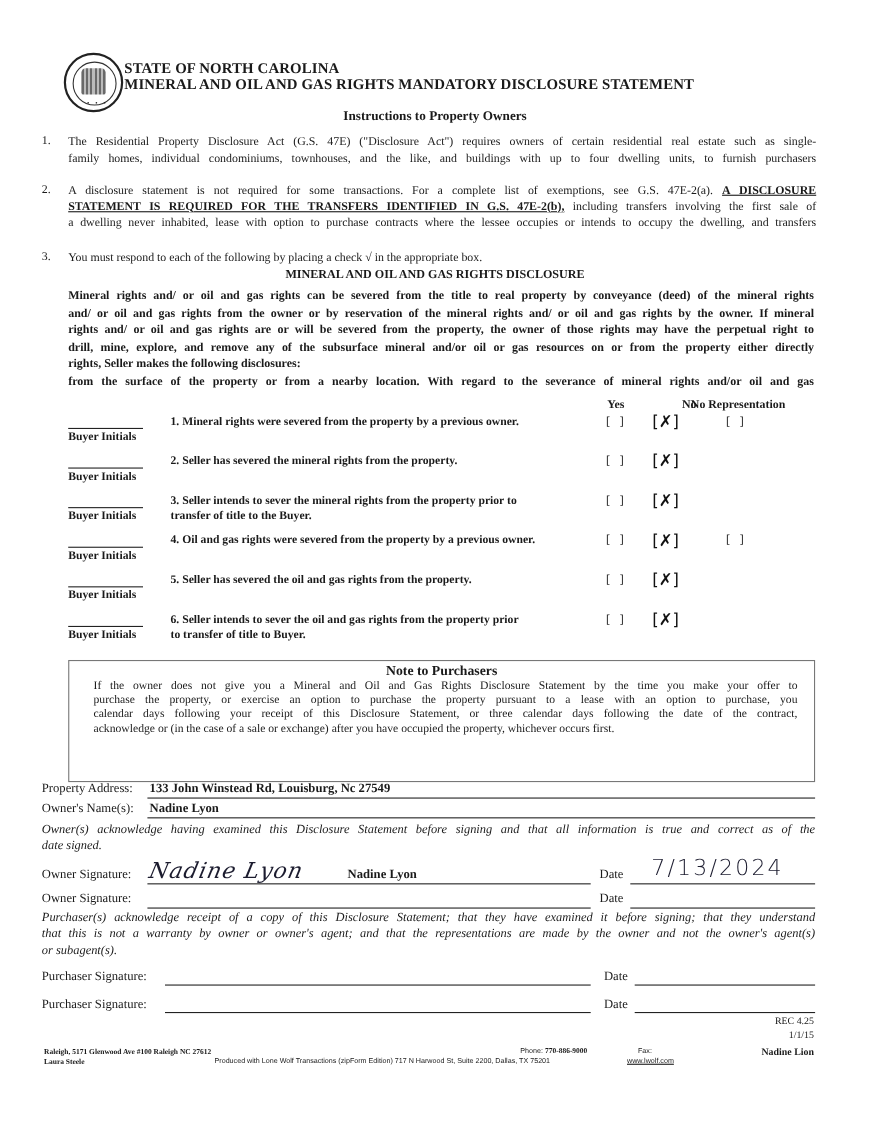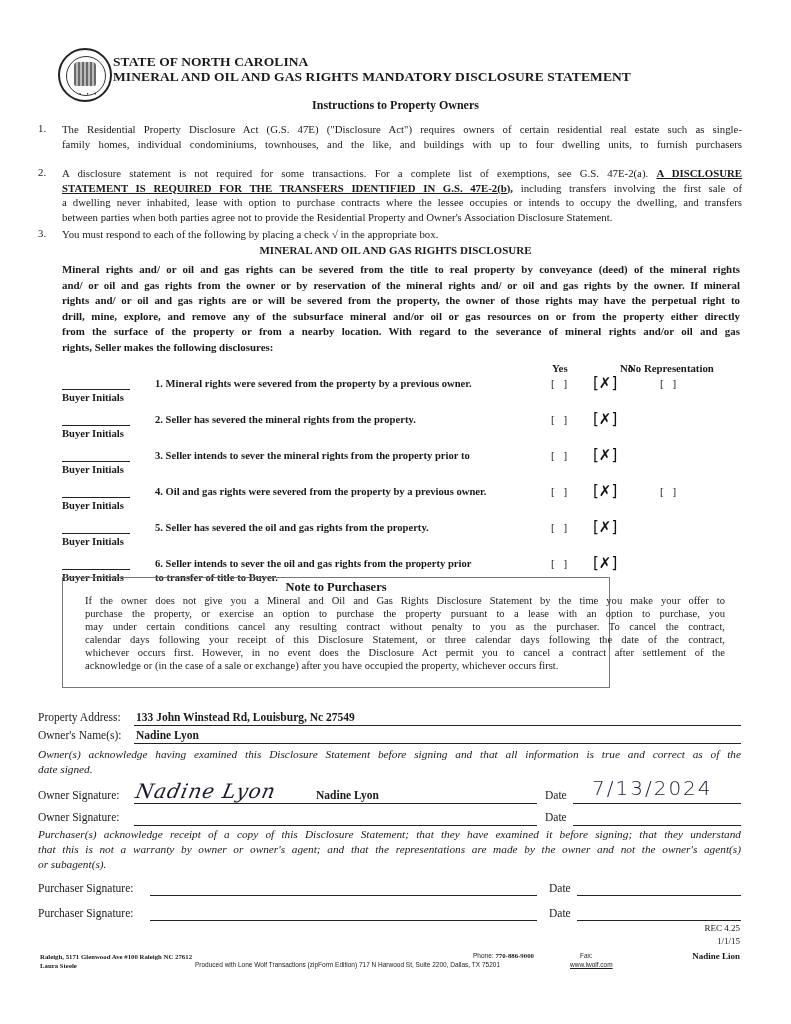--- a/index.html
+++ b/index.html
@@ -23,21 +23,21 @@
   .sec-title { left: 0; width: 791px; top: 244px; text-align: center; font-weight: bold; font-size: 11px; }
   .bold-para { left: 62px; top: 262px; width: 678px; font-size: 10.9px; line-height: 15.5px; font-weight: bold; text-align: justify; }
 
   .col-head { top: 362px; font-weight: bold; font-size: 10.8px; }
   .q-row { font-weight: bold; font-size: 10.6px; line-height: 14px; }
   .box { font-size: 11px; letter-spacing: 3px; }
   .xmark { font-family: "DejaVu Sans", sans-serif; font-size: 15px; line-height: 14px; color: #111; }
   .initials-line { left: 62px; width: 68px; border-top: 1px solid #222; }
   .initials-label { left: 62px; font-weight: bold; font-size: 10.6px; }
 
-  .note-box { left: 62px; top: 577px; width: 548px; height: 111px; border: 1px solid #777; }
+  .note-box { left: 62px; top: 600px; width: 679px; height: 111px; border: 1px solid #777; }
   .note-title { left: 0; width: 100%; top: 2px; text-align: center; font-weight: bold; font-size: 12.5px; }
   .note-text { left: 22px; top: 17px; width: 640px; font-size: 10.6px; line-height: 12.9px; text-align: justify; }
 
   .field-label { font-size: 11.5px; }
   .field-val { font-weight: bold; font-size: 11.5px; }
   .field-line { border-top: 1px solid #222; }
   .ital { font-style: italic; font-size: 11.3px; line-height: 15px; text-align: justify; }
 
   .sig-script { font-family: "DejaVu Serif", serif; font-style: italic; font-size: 20px; color: #1b1b2e; transform: skewX(-12deg); letter-spacing: 1px; }
   .date-hand { font-family: "DejaVu Sans", sans-serif; font-size: 20px; color: #1b1b2e; letter-spacing: 2px; font-weight: 300; }
@@ -61,34 +61,33 @@
 <div class="abs para" style="left:62px; top:122px; width:680px;">
   <div style="text-align-last:justify;">The Residential Property Disclosure Act (G.S. 47E) ("Disclosure Act") requires owners of certain residential real estate such as single-</div>
   <div style="text-align-last:justify;">family homes, individual condominiums, townhouses, and the like, and buildings with up to four dwelling units, to furnish purchasers</div>
 </div>
 
 <div class="abs num" style="left:38px; top:166px;">2.</div>
 <div class="abs para" style="left:62px; top:166px; width:680px;">
   <div style="text-align-last:justify;"><span>A disclosure statement is not required for some transactions. For a complete list of exemptions, see G.S. 47E-2(a). </span><span class="u">A DISCLOSURE</span></div>
   <div style="text-align-last:justify;"><span class="u">STATEMENT IS REQUIRED FOR THE TRANSFERS IDENTIFIED IN G.S. 47E-2(b),</span><span> including transfers involving the first sale of</span></div>
   <div style="text-align-last:justify;">a dwelling never inhabited, lease with option to purchase contracts where the lessee occupies or intends to occupy the dwelling, and transfers</div>
-  <div>between parties when both parties agree not to provide the Residential Property and Owner's Association Disclosure Statement.</div>
 </div>
 
 <div class="abs num" style="left:38px; top:227px;">3.</div>
 <div class="abs para" style="left:62px; top:227px; width:680px;">You must respond to each of the following by placing a check √ in the appropriate box.</div>
 
 <div class="abs sec-title">MINERAL AND OIL AND GAS RIGHTS DISCLOSURE</div>
 <div class="abs bold-para">
   <div style="text-align-last:justify;">Mineral rights and/ or oil and gas rights can be severed from the title to real property by conveyance (deed) of the mineral rights</div>
   <div style="text-align-last:justify;">and/ or oil and gas rights from the owner or by reservation of the mineral rights and/ or oil and gas rights by the owner. If mineral</div>
   <div style="text-align-last:justify;">rights and/ or oil and gas rights are or will be severed from the property, the owner of those rights may have the perpetual right to</div>
   <div style="text-align-last:justify;">drill, mine, explore, and remove any of the subsurface mineral and/or oil or gas resources on or from the property either directly</div>
+  <div>rights, Seller makes the following disclosures:</div>
   <div style="text-align-last:justify;">from the surface of the property or from a nearby location. With regard to the severance of mineral rights and/or oil and gas</div>
-  <div>rights, Seller makes the following disclosures:</div>
 </div>
 
 <div class="abs col-head" style="left:552px;">Yes</div>
 <div class="abs col-head" style="left:620px;">No</div>
 <div class="abs col-head" style="left:628px;">No Representation</div>
 
 <div class="abs q-row" style="left:155px; top:377px;">
     <div>1. Mineral rights were severed from the property by a previous owner.</div>
   </div>
 <div class="abs box" style="left:551px; top:377px;">[ ]</div>
@@ -100,20 +99,21 @@
 <div class="abs q-row" style="left:155px; top:413px;">
     <div>2. Seller has severed the mineral rights from the property.</div>
   </div>
 <div class="abs box" style="left:551px; top:413px;">[ ]</div>
 <div class="abs xmark" style="left:593px; top:412px;">[✗]</div>
 <div class="abs initials-line" style="top:425px;"></div>
 <div class="abs initials-label" style="top:428px;">Buyer Initials</div>
 
 <div class="abs q-row" style="left:155px; top:449px;">
   <div>3. Seller intends to sever the mineral rights from the property prior to</div>
+  <div>transfer of title to the Buyer.</div>
 </div>
 <div class="abs box" style="left:551px; top:449px;">[ ]</div>
 <div class="abs xmark" style="left:593px; top:448px;">[✗]</div>
 <div class="abs initials-line" style="top:461px;"></div>
 <div class="abs initials-label" style="top:464px;">Buyer Initials</div>
 
 <div class="abs q-row" style="left:155px; top:485px;">
     <div>4. Oil and gas rights were severed from the property by a previous owner.</div>
   </div>
 <div class="abs box" style="left:551px; top:485px;">[ ]</div>
@@ -137,23 +137,21 @@
 <div class="abs box" style="left:551px; top:557px;">[ ]</div>
 <div class="abs xmark" style="left:593px; top:556px;">[✗]</div>
 <div class="abs initials-line" style="top:569px;"></div>
 <div class="abs initials-label" style="top:572px;">Buyer Initials</div>
 
 <div class="abs note-box">
   <div class="abs note-title">Note to Purchasers</div>
   <div class="abs note-text">
     <div style="text-align-last:justify;">If the owner does not give you a Mineral and Oil and Gas Rights Disclosure Statement by the time you make your offer to</div>
     <div style="text-align-last:justify;">purchase the property, or exercise an option to purchase the property pursuant to a lease with an option to purchase, you</div>
-    <div style="text-align-last:justify;">may under certain conditions cancel any resulting contract without penalty to you as the purchaser. To cancel the contract,</div>
     <div style="text-align-last:justify;">calendar days following your receipt of this Disclosure Statement, or three calendar days following the date of the contract,</div>
-    <div style="text-align-last:justify;">whichever occurs first. However, in no event does the Disclosure Act permit you to cancel a contract after settlement of the</div>
     <div>acknowledge or (in the case of a sale or exchange) after you have occupied the property, whichever occurs first.</div>
   </div>
 </div>
 
 <div class="abs field-label" style="left:38px; top:711px;">Property Address:</div>
 <div class="abs field-val" style="left:136px; top:711px;">133 John Winstead Rd, Louisburg, Nc  27549</div>
 <div class="abs field-line" style="left:134px; top:725px; width:607px;"></div>
 
 <div class="abs field-label" style="left:38px; top:729px;">Owner's Name(s):</div>
 <div class="abs field-val" style="left:136px; top:729px;">Nadine Lyon</div>

